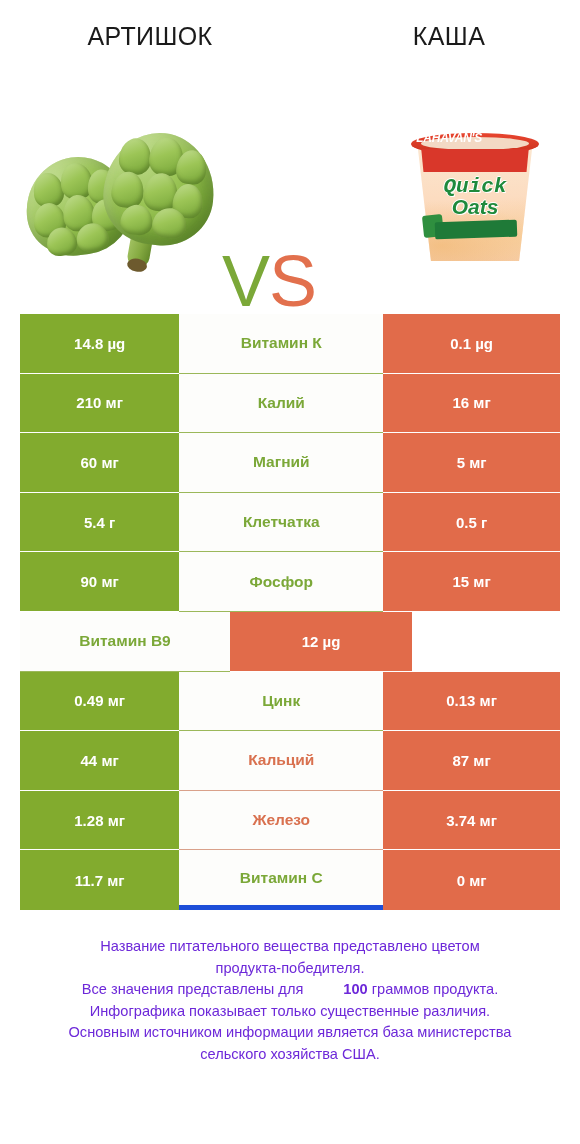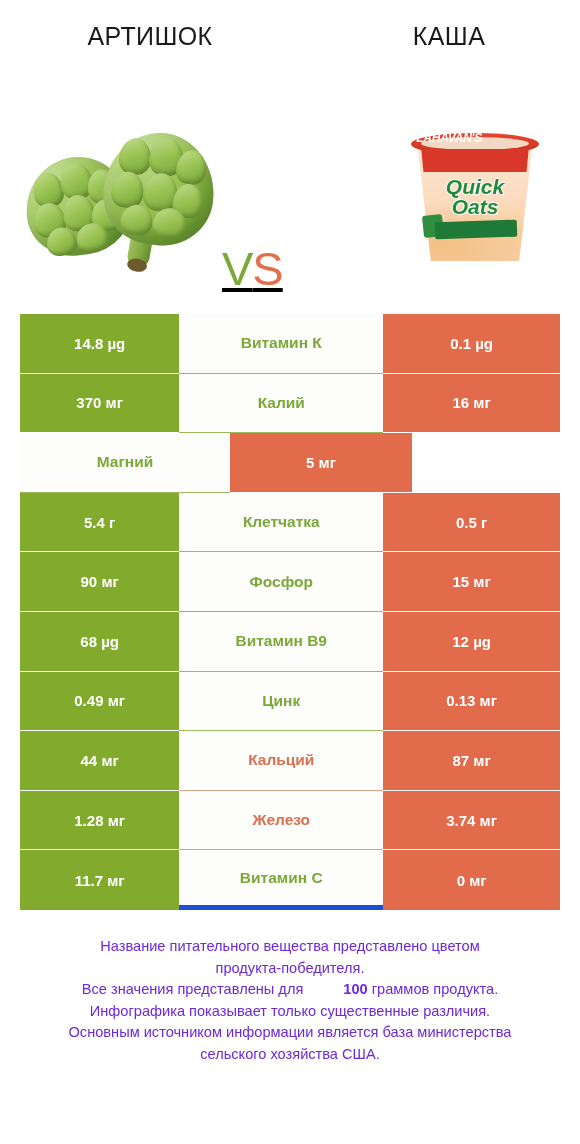--- a/index.html
+++ b/index.html
@@ -79,26 +79,25 @@
     left: 1px; bottom: -5px;
     width: 20px; height: 13px;
     border-radius: 50%;
     background: #6d5a2e;
   }
 
   
   .vs {
     position: absolute;
     left: 222px; top: 140px;
-    font-size: 47px;
+    font-size: 72px;
     line-height: 1;
     font-weight: 400;
     letter-spacing: -1px;
     white-space: nowrap;
-    text-decoration: underline;
   }
   .vs .v { color: #7ba838; }
   .vs .s { color: #e2704d; }
 
   
   .cup-wrap {
     position: absolute;
     left: 409px; top: 14px;
     width: 132px; height: 150px;
   }
@@ -155,21 +154,21 @@
   .quick, .oats {
     position: absolute;
     width: 116px; left: 8px;
     text-align: center;
     font-style: italic;
     font-weight: 700;
     color: #1f8a3c;
     white-space: nowrap;
     text-shadow: 1px 1px 0 #ffffff, -1px 0 0 #ffffff, 0 -1px 0 #ffffff;
   }
-  .quick { top: 56px; font-size: 21px; }
+  .quick { top: 56px; font-size: 21px; font-family: Liberation Mono, monospace; }
   .oats  { top: 76px; font-size: 21px; }
   .original-band {
     position: absolute;
     left: 26px; top: 102px;
     width: 82px; height: 17px;
     background: #1f7a38;
     border-radius: 2px;
     transform: rotate(-2deg);
   }
   .original-text {
@@ -305,40 +304,40 @@
   </div>
 </div>
 
 <div class="table">
   <div class="row">
     <div class="cell left">14.8 µg</div>
     <div class="cell mid win-green">Витамин К</div>
     <div class="cell right">0.1 µg</div>
   </div>
   <div class="row">
-    <div class="cell left">370 мг</div>
+    <div class="cell left">210 мг</div>
     <div class="cell mid win-green">Калий</div>
     <div class="cell right">16 мг</div>
   </div>
   <div class="row">
+    <div class="cell left">60 мг</div>
     <div class="cell mid win-green">Магний</div>
     <div class="cell right">5 мг</div>
   </div>
   <div class="row">
     <div class="cell left">5.4 г</div>
     <div class="cell mid win-green">Клетчатка</div>
     <div class="cell right">0.5 г</div>
   </div>
   <div class="row">
     <div class="cell left">90 мг</div>
     <div class="cell mid win-green">Фосфор</div>
     <div class="cell right">15 мг</div>
   </div>
   <div class="row">
-    <div class="cell left">68 µg</div>
     <div class="cell mid win-green">Витамин B9</div>
     <div class="cell right">12 µg</div>
   </div>
   <div class="row">
     <div class="cell left">0.49 мг</div>
     <div class="cell mid win-green">Цинк</div>
     <div class="cell right">0.13 мг</div>
   </div>
   <div class="row">
     <div class="cell left">44 мг</div>

